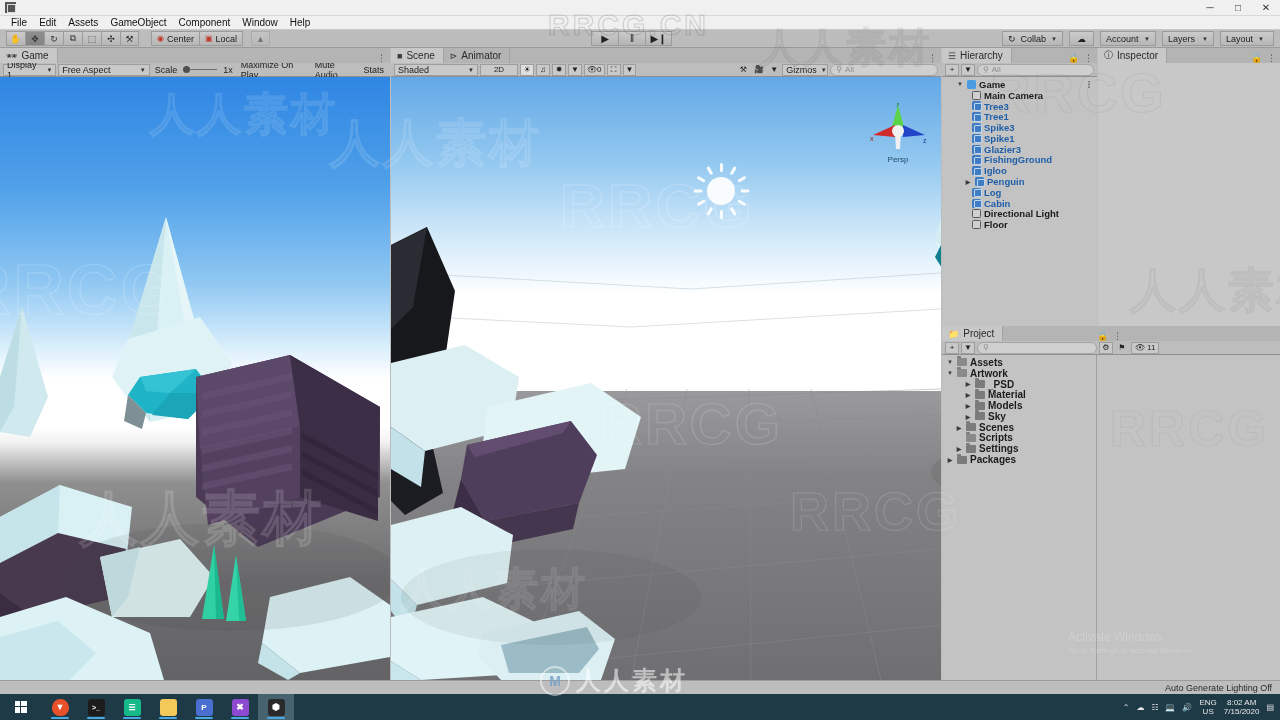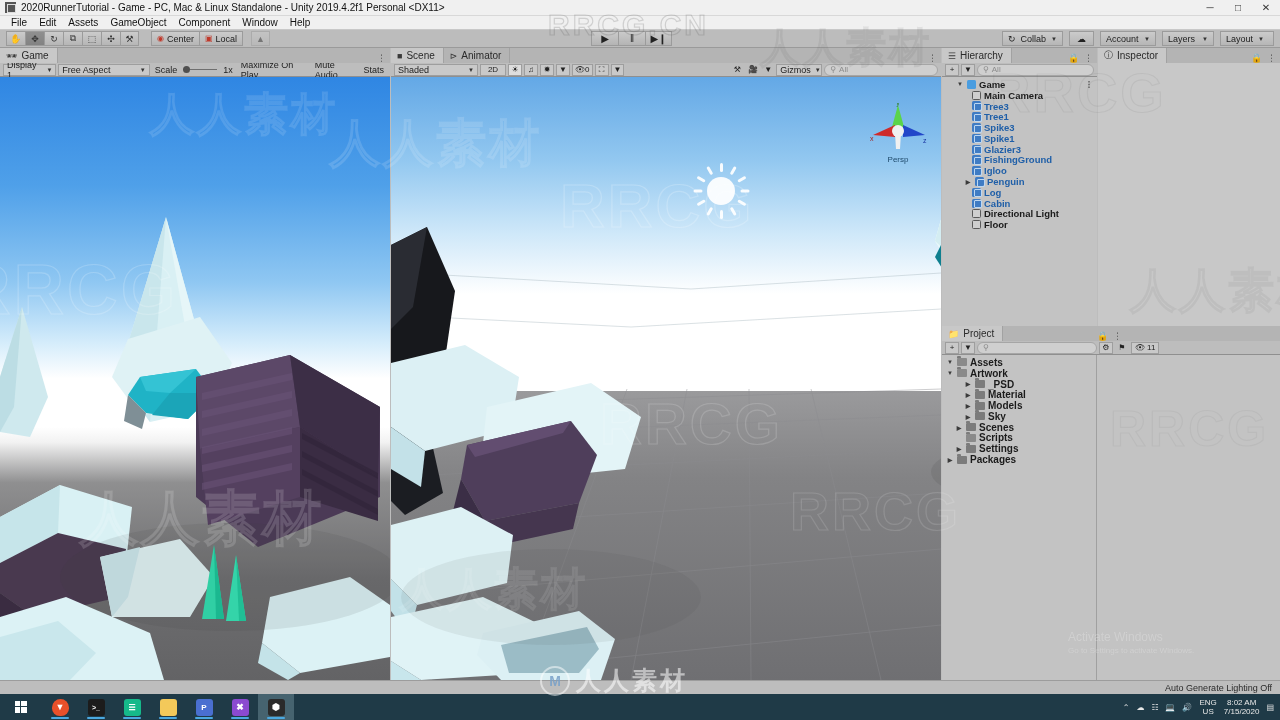--- a/index.html
+++ b/index.html
@@ -289,21 +289,20 @@
   .activate-wm .l1{ font-size:12px; }
   .activate-wm .l2{ font-size:8px; margin-top:2px; }
 </style>
 </head>
 <body>
 
 <div id="app">
 
   <div class="titlebar">
     <div class="title-icon"></div>
-    <div class="title-text">2020RunnerTutorial - Game - PC, Mac &amp; Linux Standalone - Unity 2019.4.2f1 Personal &lt;DX11&gt;</div>
     <div class="win-btns">
       <div class="win-btn">─</div>
       <div class="win-btn">□</div>
       <div class="win-btn close">✕</div>
     </div>
   </div>
 
   <div class="menubar">
     <div class="menu-item">File</div>
     <div class="menu-item">Edit</div>
@@ -470,21 +469,21 @@
         <span class="tabicon">⊳</span>
         <span>Animator</span>
       </div>
       <div class="tab-tools">⋮</div>
     </div>
     <div class="subbar">
       <div class="sb-drop" style="width:84px;justify-content:space-between">
         <span>Shaded</span>
         <span class="caret">▼</span>
       </div>
-      <div class="sb-btn" style="width:26px">2D</div>
+      <div class="sb-btn" style="width:38px">2D</div>
       <div class="sb-btn" style="background:#dedede">☀</div>
       <div class="sb-btn">♫</div>
       <div class="sb-btn">✹</div>
       <div class="sb-btn" style="min-width:9px">▼</div>
       <div class="sb-btn">
         <span>👁</span>
         <span>0</span>
       </div>
       <div class="sb-btn">⛶</div>
       <div class="sb-btn" style="min-width:9px">▼</div>

